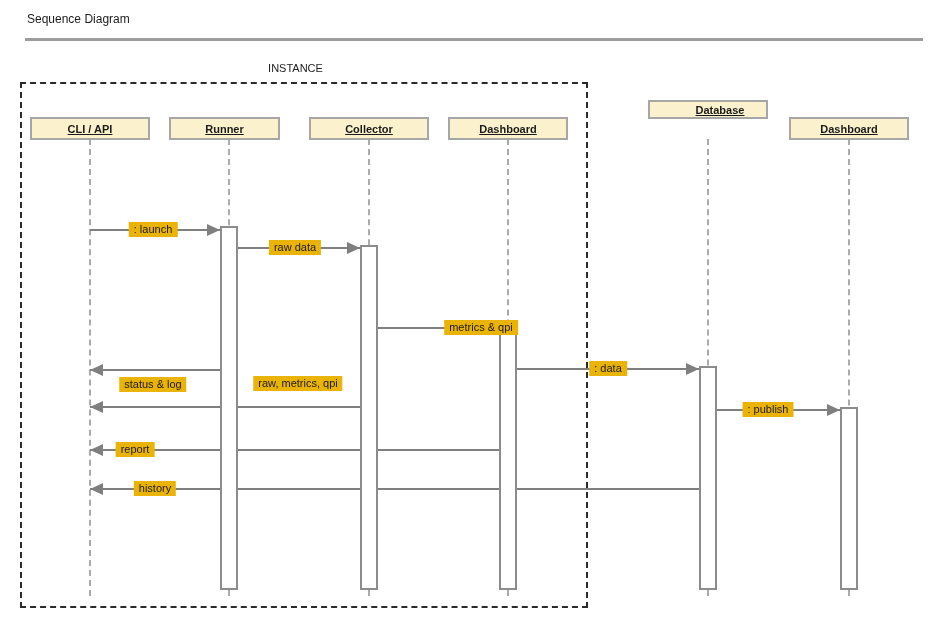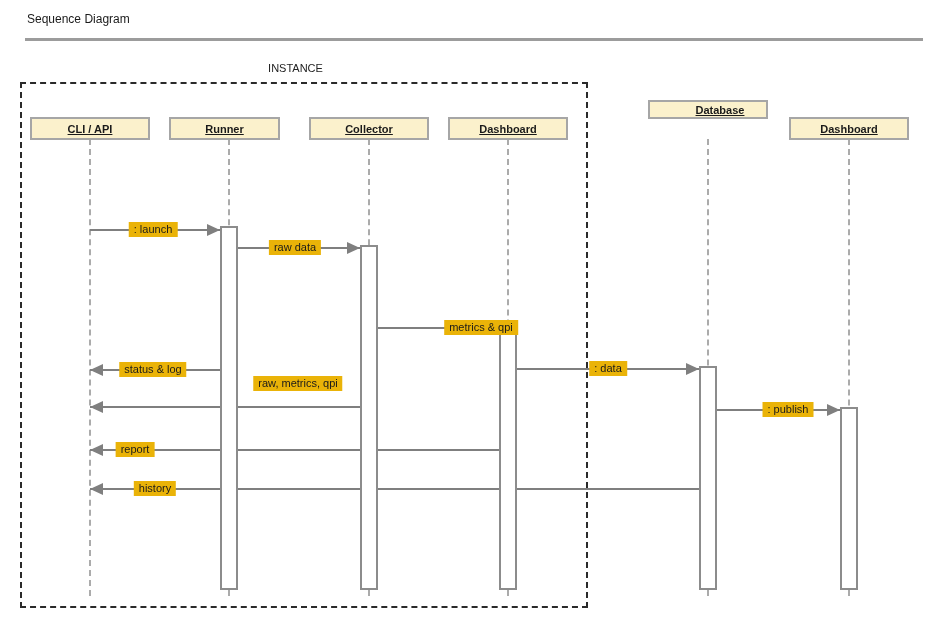--- a/index.html
+++ b/index.html
@@ -79,27 +79,27 @@
       <div class="msg-arrow right" style="left: 347px; top: 242px;"></div>
       <div class="msg-label" style="left: 295px; top: 240px;">raw data</div>
       <div class="msg-line" style="left: 378px; top: 327px; width: 121px;"></div>
       <div class="msg-arrow right" style="left: 486px; top: 322px;"></div>
       <div class="msg-label" style="left: 437px; top: 320px; margin-left: 44px;">metrics &amp; qpi</div>
       <div class="msg-line" style="left: 517px; top: 368px; width: 182px;"></div>
       <div class="msg-arrow right" style="left: 686px; top: 363px;"></div>
       <div class="msg-label" style="left: 608px; top: 361px;">: data</div>
       <div class="msg-line" style="left: 90px; top: 369px; width: 130px;"></div>
       <div class="msg-arrow left" style="left: 90px; top: 364px;"></div>
-      <div class="msg-label" style="left: 153px; top: 362px;">status &amp; log</div>
+      <div class="msg-label" style="left: 153px; top: 377px;">status &amp; log</div>
       <div class="msg-line" style="left: 90px; top: 406px; width: 270px;"></div>
       <div class="msg-arrow left" style="left: 90px; top: 401px;"></div>
       <div class="msg-label" style="left: 298px; top: 376px;">raw, metrics, qpi</div>
       <div class="msg-line" style="left: 717px; top: 409px; width: 123px;"></div>
       <div class="msg-arrow right" style="left: 827px; top: 404px;"></div>
-      <div class="msg-label" style="left: 768px; top: 402px; margin-left: 20px;">: publish</div>
+      <div class="msg-label" style="left: 768px; top: 402px;">: publish</div>
       <div class="msg-line" style="left: 90px; top: 449px; width: 409px;"></div>
       <div class="msg-arrow left" style="left: 90px; top: 444px;"></div>
       <div class="msg-label" style="left: 135px; top: 442px;">report</div>
       <div class="msg-line" style="left: 90px; top: 488px; width: 609px;"></div>
       <div class="msg-arrow left" style="left: 90px; top: 483px;"></div>
       <div class="msg-label" style="left: 155px; top: 481px;">history</div>
     </div>
 </div>
 
 </body></html>

